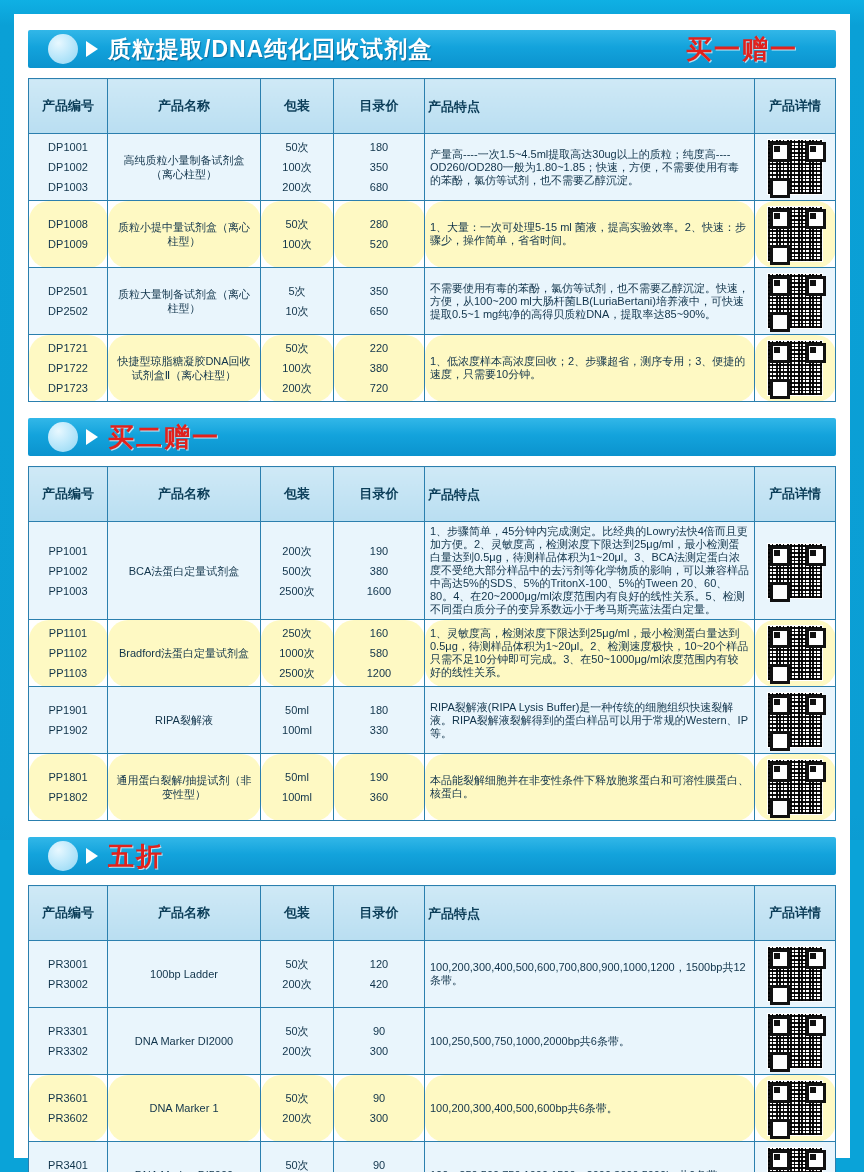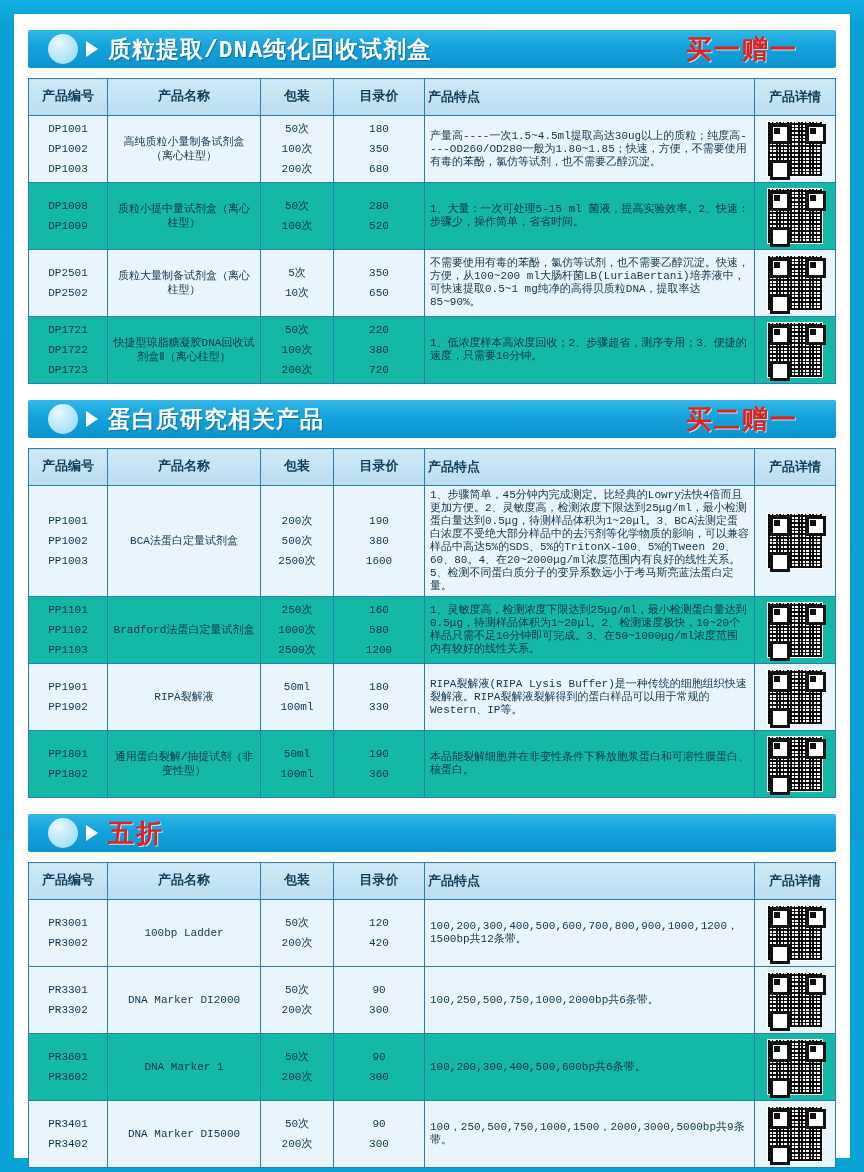--- a/index.html
+++ b/index.html
@@ -7,21 +7,20 @@
     width:864px;height:1172px;
     background:#0aa3d8;
     font-family:"Liberation Sans","DejaVu Sans",sans-serif;
     position:relative;
     overflow:hidden;
   }
   .page{
     position:absolute;left:0;top:0;width:864px;height:840px;
     background:
       linear-gradient(180deg,#0fb0e4 0%,#0aa0d6 3%,#0b9ed4 97%,#0c9cd2 100%);
-    font-family: Liberation Mono, monospace;
   }
   .inner{
     position:absolute;left:14px;top:14px;width:836px;height:1144px;
     background:#ffffff;
   }
   .content{
     position:absolute;left:0;top:0;width:836px;height:1144px;
     padding:0;
   }
 
@@ -75,31 +74,31 @@
     table-layout:fixed;
     border:1px solid #2b7fae;
   }
   table.products th{
     background:linear-gradient(180deg,#cfe9f6 0%,#b9def1 100%);
     border:1px solid #2b7fae;
     font-size:13px;
     font-weight:bold;
     color:#0b3d58;
     height:26px;
-    padding:5px 3px;
+    padding:14px 3px;
   }
   table.products td{
     border:1px solid #2b7fae;
     font-size:11px;
     color:#10334a;
     padding:3px 5px;
     vertical-align:middle;
     background:#e9f5fc;
   }
-  table.products tr.alt td{background:#14b8a6;}
+  table.products tr.alt td{background:#fef9c3;border-radius:20px;}
   .c-code{width:72px;text-align:center;font-size:11.5px;line-height:20px;}
   .c-name{width:146px;text-align:center;font-size:11px;line-height:14px;}
   .c-pack{width:66px;text-align:center;font-size:11px;line-height:20px;}
   .c-price{width:84px;text-align:center;font-size:11.5px;line-height:20px;}
   .c-feat{text-align:left;font-size:10.5px;line-height:13px;margin-top:36px;}
   .c-qr{width:74px;text-align:center;}
   .qr{
     width:54px;height:54px;margin:2px auto;
     background-color:#ffffff;
     background-image:
@@ -241,21 +240,20 @@
                   </td>
                 </tr>
               </tbody>
             </table>
           </div>
         </div>
         <div class="sec">
           <div class="sec-head">
             <div class="circle"></div>
             <div class="tri"></div>
-            <div class="title">蛋白质研究相关产品</div>
             <div class="promo">买二赠一</div>
           </div>
           <div class="tbl-wrap">
             <table class="products">
               <thead>
                 <tr>
                   <th class="c-code">产品编号</th>
                   <th class="c-name">产品名称</th>
                   <th class="c-pack">包装</th>
                   <th class="c-price">目录价</th>

